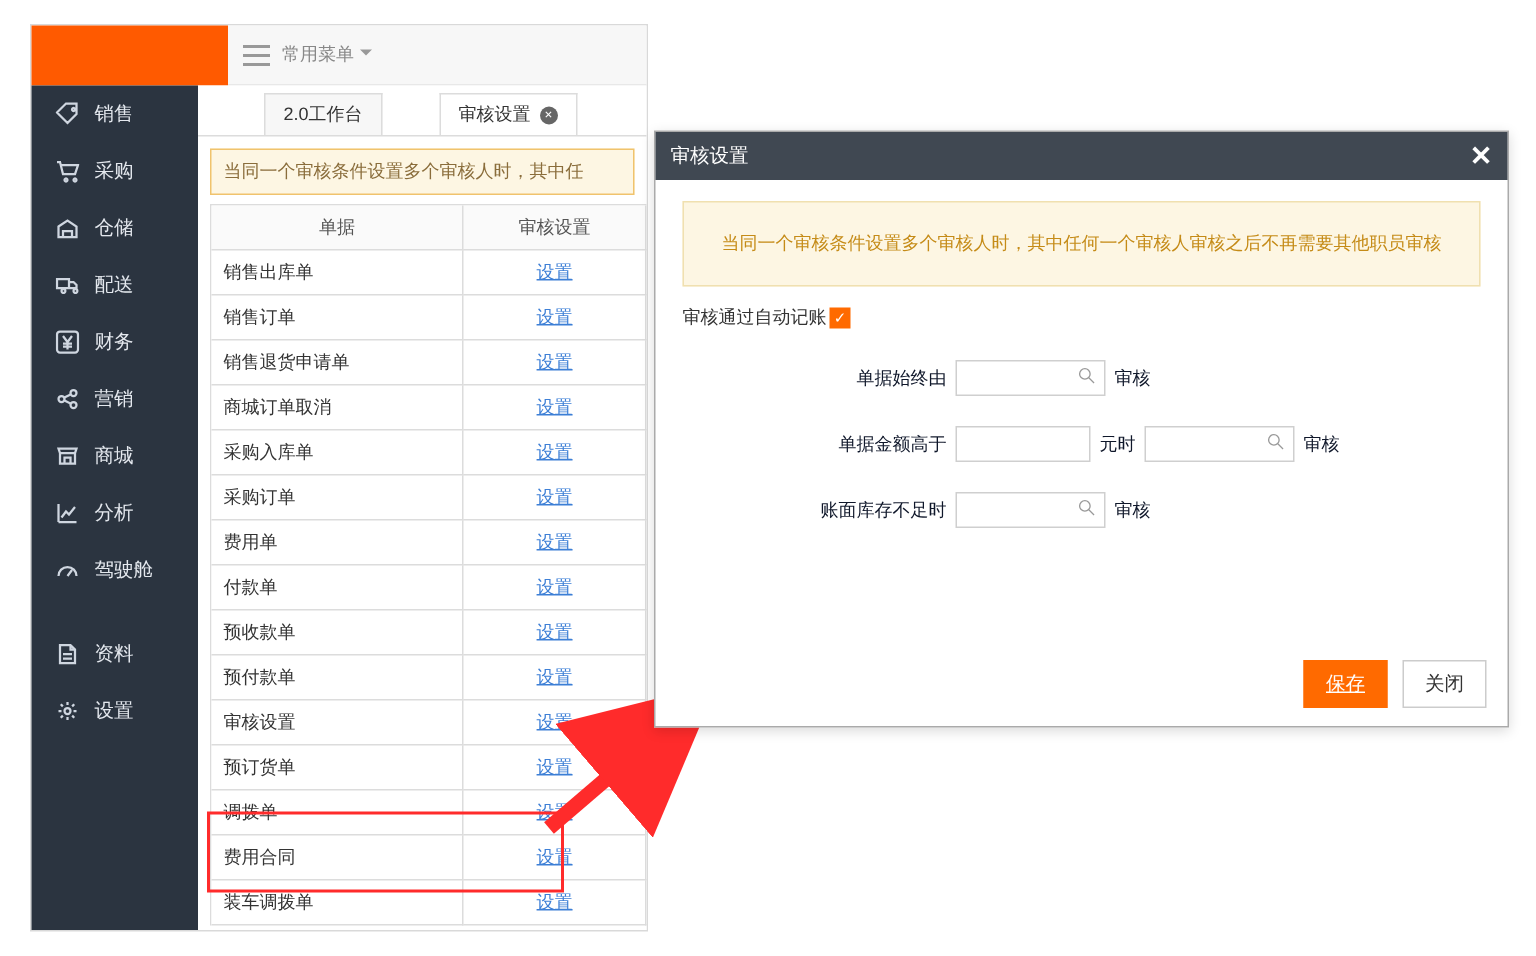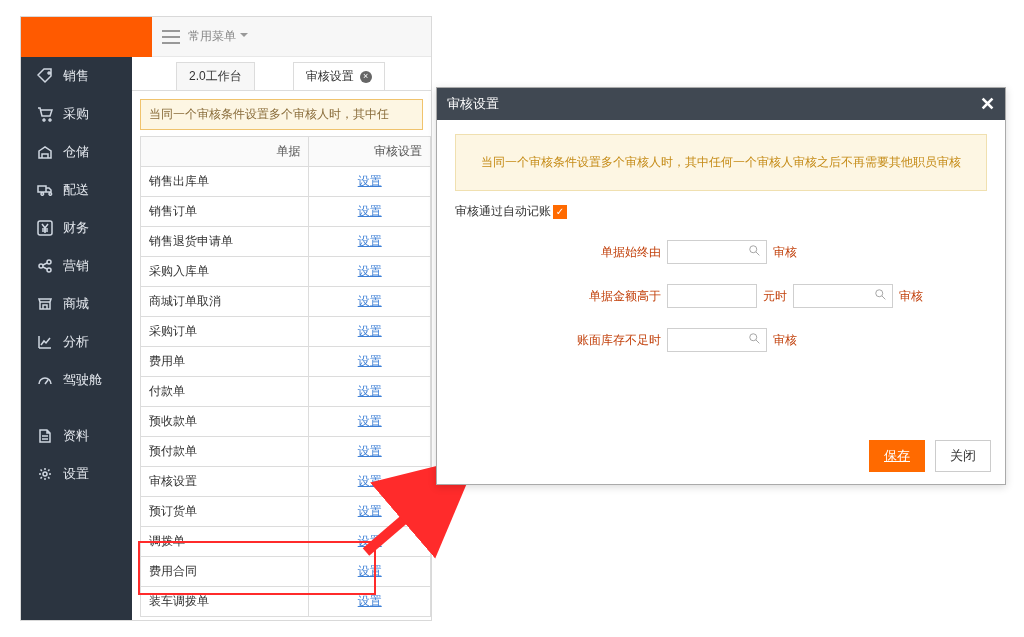--- a/index.html
+++ b/index.html
@@ -127,21 +127,21 @@
     .table-wrap th, .table-wrap td {
       border-right: 1px solid #dcdcdc;
       border-bottom: 1px solid #dcdcdc;
       padding: 6px 8px;
       font-size: 12px;
       text-align: left;
       color: #333;
       background: #fff;
     }
     .table-wrap th {
-      text-align: right;
+      text-align: center;
       font-weight: normal;
       color: #555;
       background: #fafafa;
     }
     .col-doc { width: 58%; }
     .col-act { width: 42%; text-align: center; }
     .link {
       color: #3d7fd6;
       text-decoration: underline;
       cursor: pointer;
@@ -196,23 +196,23 @@
       font-size: 12px; color: #333;
     }
     .chk {
       width: 14px; height: 14px;
       background: #ff6a00;
       display: inline-flex; align-items: center; justify-content: center;
       color: #fff; font-size: 10px;
     }
     .form-row {
       display: flex; align-items: center;
-      margin: 20px 0 0 120px;
+      margin: 20px 0 0 90px;
       gap: 6px;
-      font-size: 12px; color: #c2410c;
+      font-size: 12px; color: #0f172a;
     }
     .form-row label { width: 86px; text-align: right; }
     .search-input {
       position: relative;
       border: 1px solid #cfcfcf;
       width: 100px; height: 24px;
       background: #fff;
     }
     .search-input .mag {
       position: absolute; right: 4px; top: 3px;
@@ -376,25 +376,25 @@
             </tr>
             <tr>
               <td class="col-doc">销售订单</td>
               <td class="col-act" style="text-align: center;"><span class="link">设置</span></td>
             </tr>
             <tr>
               <td class="col-doc">销售退货申请单</td>
               <td class="col-act" style="text-align: center;"><span class="link">设置</span></td>
             </tr>
             <tr>
+              <td class="col-doc">商城订单取消</td>
+              <td class="col-act" style="text-align: center;"><span class="link">设置</span></td>
+            </tr>
+            <tr>
               <td class="col-doc">采购入库单</td>
-              <td class="col-act" style="text-align: center;"><span class="link">设置</span></td>
-            </tr>
-            <tr>
-              <td class="col-doc">商城订单取消</td>
               <td class="col-act" style="text-align: center;"><span class="link">设置</span></td>
             </tr>
             <tr>
               <td class="col-doc">采购订单</td>
               <td class="col-act" style="text-align: center;"><span class="link">设置</span></td>
             </tr>
             <tr>
               <td class="col-doc">费用单</td>
               <td class="col-act" style="text-align: center;"><span class="link">设置</span></td>
             </tr>

